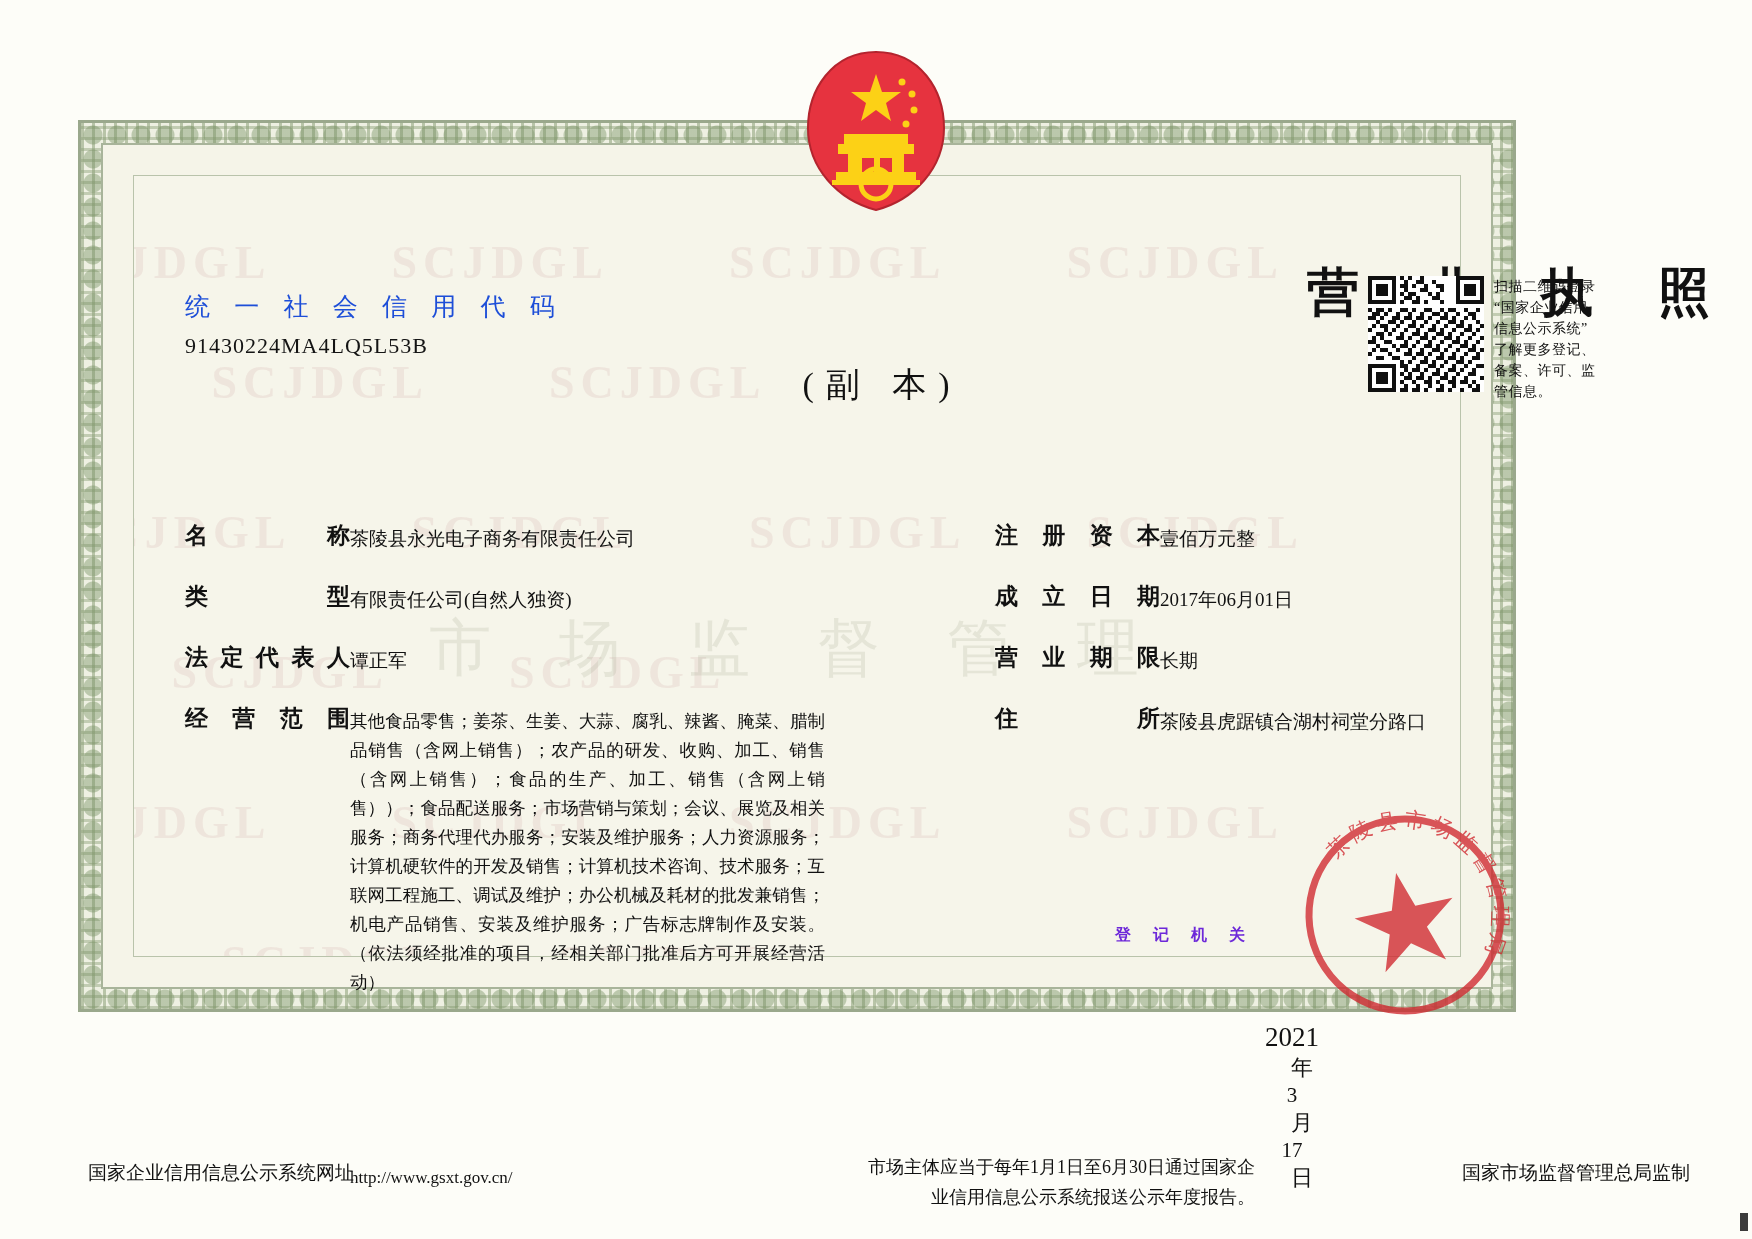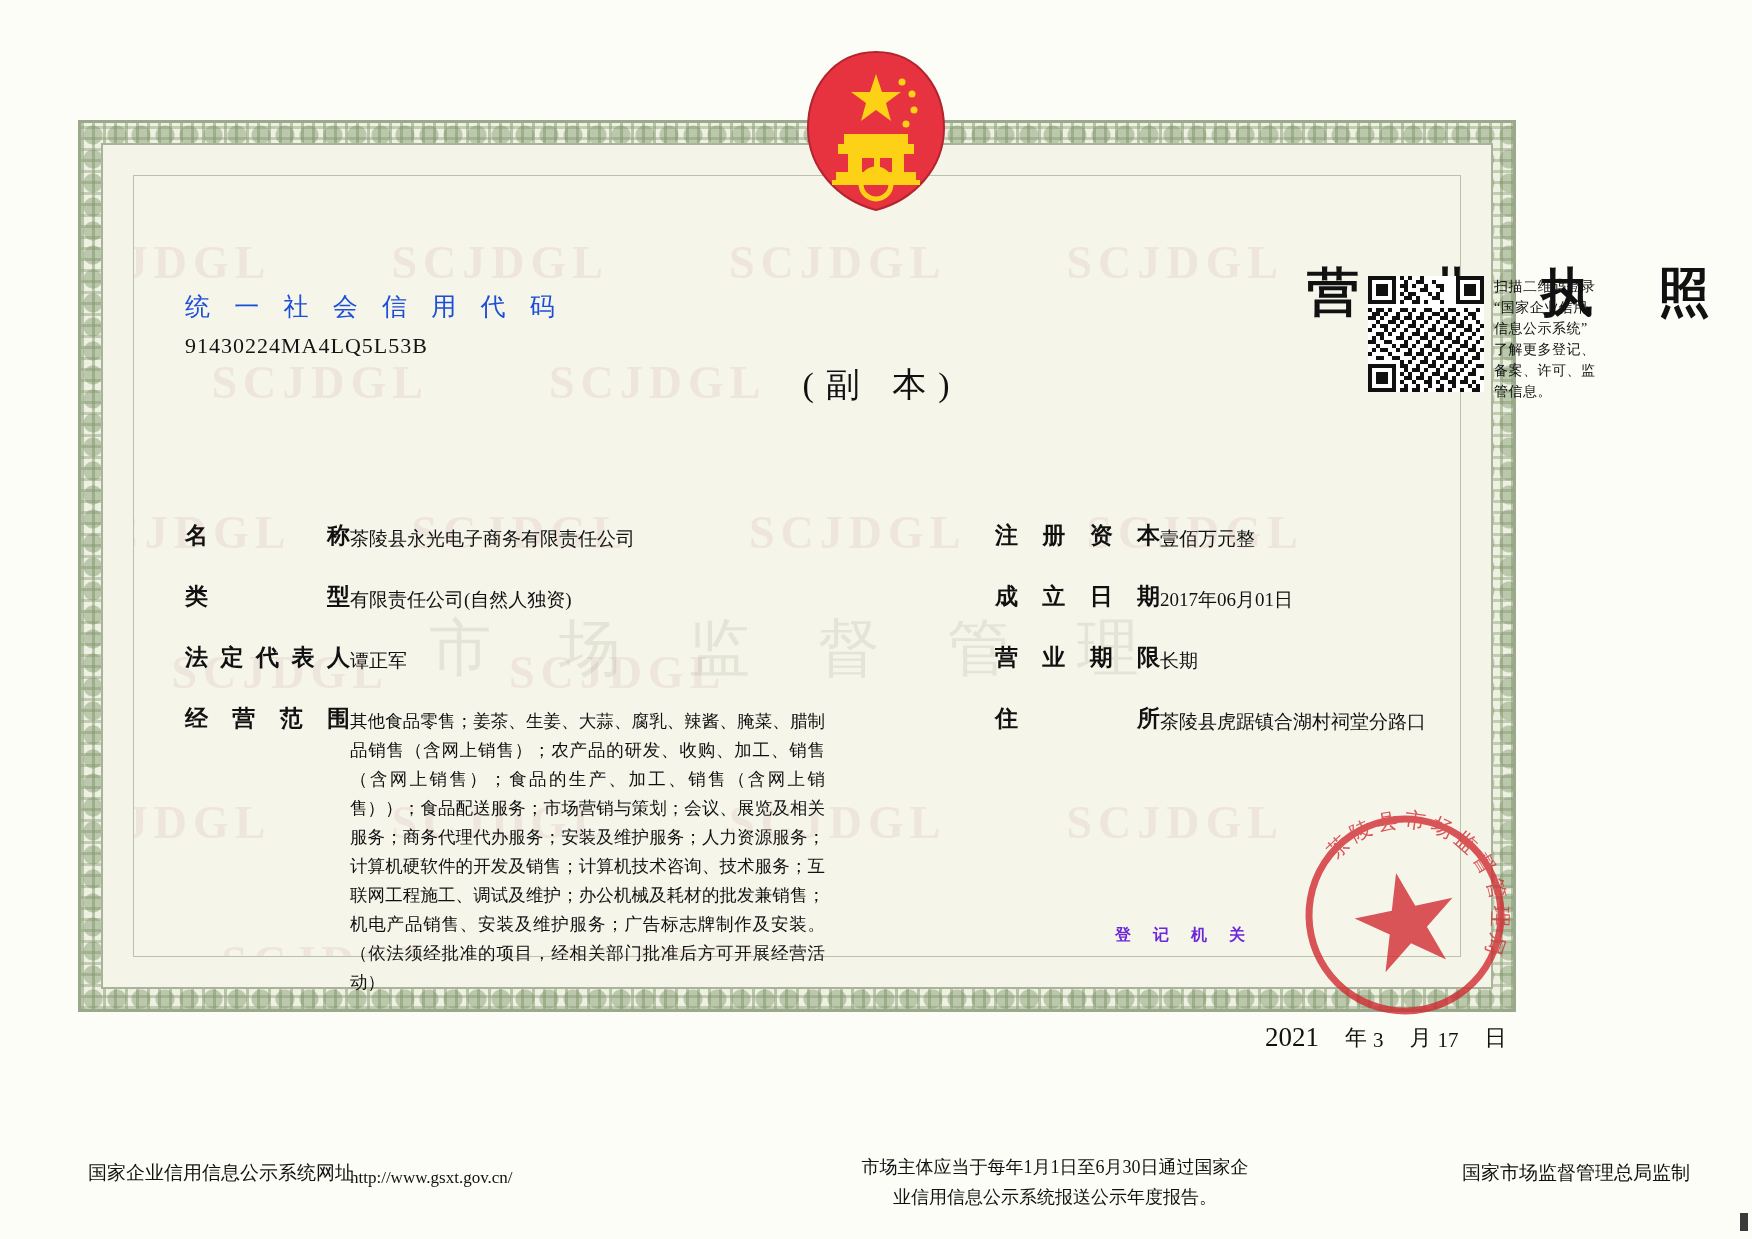--- a/index.html
+++ b/index.html
@@ -235,22 +235,23 @@
     z-index: 5;
   }
   .date-line {
     position: absolute;
     left: 1265px;
     top: 1022px;
     z-index: 5;
     font-size: 24px;
     color: #111;
     display: flex;
-    align-items: flex-end;
-    font-family: "Liberation Serif", serif;
+    align-items: center;
+    font-family: "Liberation Serif", serif;
+    flex-direction: column;
   }
   .date-line .y { font-size: 27px; }
   .date-line .u { font-size: 22px; margin: 0 6px 0 26px; }
   .date-line .m, .date-line .d { font-size: 21px; }
 
   
   .seal {
     position: absolute;
     left: 1290px;
     top: 800px;
@@ -277,21 +278,21 @@
     left: -4px;
   }
   .footer-center {
     position: absolute;
     left: 855px;
     top: 1152px;
     width: 400px;
     font-size: 18px;
     line-height: 30px;
     color: #111;
-    text-align: center;
+    text-align: right;
     font-family: "Liberation Serif", serif;
   }
   .footer-right {
     position: absolute;
     right: 62px;
     top: 1160px;
     font-size: 19px;
     color: #111;
     font-family: "Liberation Serif", serif;
     margin-left: 20px;

